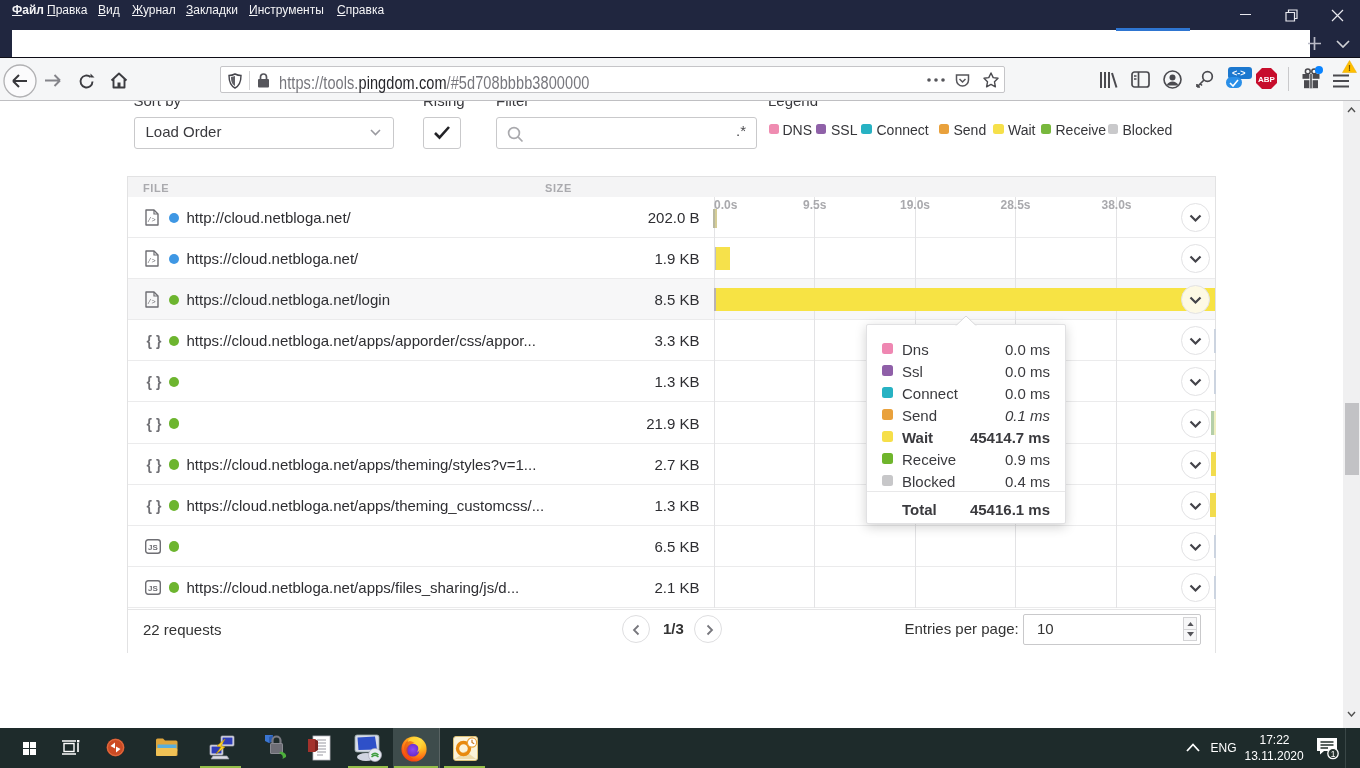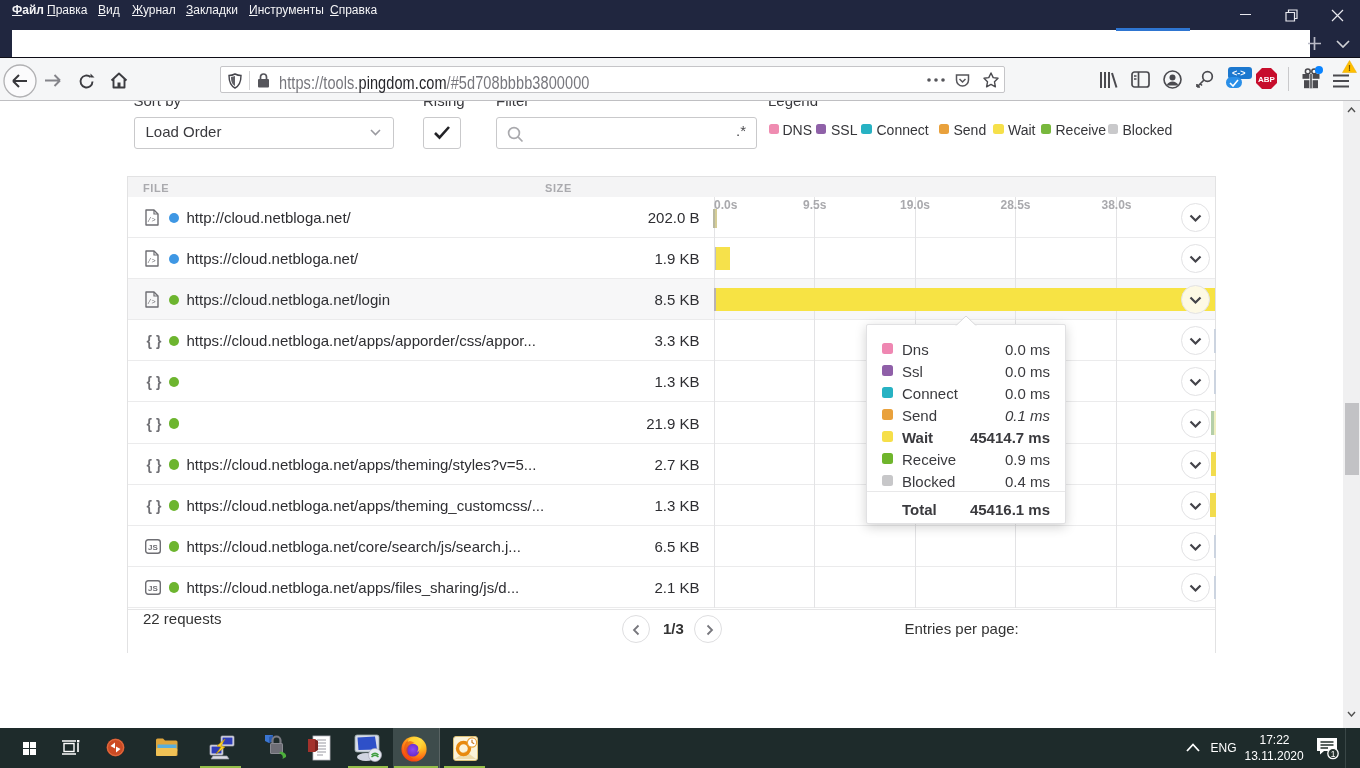--- a/index.html
+++ b/index.html
@@ -184,21 +184,21 @@
             <div class="bar" style="left:1085.5px;width:2px;background:#eeeec0;"></div>
             <div class="chev" style=""><svg width="27" height="27" viewBox="0 0 27 27">
                 <path d="M8.5 11.5 L13.5 16.5 L18.5 11.5" stroke="#434349" stroke-width="2.2" fill="none"></path>
               </svg></div>
           </div>
           <div class="row" style="top:266.6px;">
             <span class="ficon"><svg width="18" height="17" viewBox="0 0 18 17">
                 <text x="9" y="13.5" font-size="14" font-weight="bold" fill="#6f6f74" text-anchor="middle" font-family="Liberation Sans">{ }</text>
               </svg></span>
             <div class="dot" style="background:#6db52f;"></div>
-            <span class="url">https://cloud.netbloga.net/apps/theming/styles?v=5...</span>
+            <span class="url">https://cloud.netbloga.net/apps/theming/styles?v=1...</span>
             <span class="size">2.7 KB</span>
             <div class="bar" style="left:1082.5px;width:5px;background:#f2dc4e;"></div>
             <div class="chev" style=""><svg width="27" height="27" viewBox="0 0 27 27">
                 <path d="M8.5 11.5 L13.5 16.5 L18.5 11.5" stroke="#434349" stroke-width="2.2" fill="none"></path>
               </svg></div>
           </div>
           <div class="row" style="top:307.7px;">
             <span class="ficon"><svg width="18" height="17" viewBox="0 0 18 17">
                 <text x="9" y="13.5" font-size="14" font-weight="bold" fill="#6f6f74" text-anchor="middle" font-family="Liberation Sans">{ }</text>
               </svg></span>
@@ -209,21 +209,20 @@
             <div class="chev" style=""><svg width="27" height="27" viewBox="0 0 27 27">
                 <path d="M8.5 11.5 L13.5 16.5 L18.5 11.5" stroke="#434349" stroke-width="2.2" fill="none"></path>
               </svg></div>
           </div>
           <div class="row" style="top:348.8px;">
             <span class="ficon"><svg width="16" height="17" viewBox="0 0 16 17">
                 <rect x="0.7" y="1.7" width="14.6" height="13.6" rx="2.5" stroke="#6e6e73" stroke-width="1.4" fill="none"></rect>
                 <text x="8" y="12" font-size="8" font-weight="bold" fill="#6e6e73" text-anchor="middle" font-family="Liberation Sans">JS</text>
               </svg></span>
             <div class="dot" style="background:#6db52f;"></div>
-            <span class="url">https://cloud.netbloga.net/core/search/js/search.j...</span>
             <span class="size">6.5 KB</span>
             <div class="bar" style="left:1085.5px;width:2.4px;background:#ccd4e0;"></div>
             <div class="chev" style=""><svg width="27" height="27" viewBox="0 0 27 27">
                 <path d="M8.5 11.5 L13.5 16.5 L18.5 11.5" stroke="#434349" stroke-width="2.2" fill="none"></path>
               </svg></div>
           </div>
           <div class="row" style="top:389.90000000000003px;">
             <span class="ficon"><svg width="16" height="17" viewBox="0 0 16 17">
                 <rect x="0.7" y="1.7" width="14.6" height="13.6" rx="2.5" stroke="#6e6e73" stroke-width="1.4" fill="none"></rect>
                 <text x="8" y="12" font-size="8" font-weight="bold" fill="#6e6e73" text-anchor="middle" font-family="Liberation Sans">JS</text>
@@ -243,29 +242,41 @@
       <div class="grid" style="left:786.5px;"></div>
       <div class="grid" style="left:887px;"></div>
       <div class="grid" style="left:988px;"></div>
       <span class="tlab" style="left:586px;">0.0s</span>
       <span class="tlab" style="left:675px;">9.5s</span>
       <span class="tlab" style="left:772px;">19.0s</span>
       <span class="tlab" style="left:872.5px;">28.5s</span>
       <span class="tlab" style="left:973.5px;">38.0s</span>
 
       <div id="tfoot">
-        <span style="position:absolute;left:15px;top:0;">22 requests</span>
+        <span style="position:absolute;left:15px;top:11px;">22 requests</span>
         <div class="pgbtn" style="left:493.5px;"><svg width="28" height="28" viewBox="0 0 28 28">
               <path d="M15.5 9.5 L11 14 L15.5 18.5" stroke="#77777d" stroke-width="1.8" fill="none"></path>
             </svg></div>
         <span style="position:absolute;left:535px;top:10px;font-weight:bold;">1/3</span>
         <div class="pgbtn" style="left:565.5px;"><svg width="28" height="28" viewBox="0 0 28 28">
               <path d="M12.5 9.5 L17 14 L12.5 18.5" stroke="#77777d" stroke-width="1.8" fill="none"></path>
             </svg></div>
         <span style="position:absolute;left:776.5px;top:10px;">Entries per page:</span>
+        <div style="position:absolute;left:895px;top:3.5px;width:177.5px;height:31px;border:1px solid #c9c9cb;border-radius:2px;background:#fff;">
+          <span style="position:absolute;left:13px;top:5px;">10</span>
+          <div style="position:absolute;right:2.5px;top:2.5px;bottom:2.5px;width:14px;border:1px solid #d4d4d6;background:#f7f7f8;">
+            <svg style="position:absolute;left:3px;top:3.5px;" width="7" height="4.5" viewBox="0 0 7 4.5">
+                <path d="M3.5 0 L7 4.5 L0 4.5 Z" fill="#55555a"></path>
+              </svg>
+            <svg style="position:absolute;left:3px;bottom:3.5px;" width="7" height="4.5" viewBox="0 0 7 4.5">
+                <path d="M3.5 4.5 L7 0 L0 0 Z" fill="#55555a"></path>
+              </svg>
+            <div style="position:absolute;left:0;top:50%;width:100%;height:1px;background:#d4d4d6;"></div>
+          </div>
+        </div>
       </div>
     </div>
 
     <div id="tooltip" class="abs">
         <div class="ttsq" style="top:18.5px;background:#ef87b2;"></div>
         <span class="ttlab" style="top:16px;">Dns</span>
         <span class="ttval" style="top:16px;">0.0 ms</span>
         <div class="ttsq" style="top:40.57px;background:#8f5fa8;"></div>
         <span class="ttlab" style="top:38.07px;">Ssl</span>
         <span class="ttval" style="top:38.07px;">0.0 ms</span>
@@ -304,21 +315,21 @@
     </div>
   </div>
 
   <div id="menubar" class="abs">
     <span class="mi" style="left:12px;font-weight:bold;"><u>Ф</u>айл</span>
     <span class="mi" style="left:47px;"><u>П</u>равка</span>
     <span class="mi" style="left:98px;"><u>В</u>ид</span>
     <span class="mi" style="left:132px;"><u>Ж</u>урнал</span>
     <span class="mi" style="left:186px;"><u>З</u>акладки</span>
     <span class="mi" style="left:249px;"><u>И</u>нструменты</span>
-    <span class="mi" style="left:330px;"><u>С</u>правка</span>
+    <span class="mi" style="left:337px;"><u>С</u>правка</span>
   </div>
   <div id="tabstrip" class="abs">
     <div id="tab-white" class="abs"></div>
     <div id="tab-blue" class="abs"></div>
     <div id="tabline" class="abs"></div>
     <svg class="abs" style="left:1307px;top:16px;" width="15" height="15" viewBox="0 0 15 15">
         <path d="M7.5 1 V14 M1 7.5 H14" stroke="#b9bac6" stroke-width="1.7"></path>
       </svg>
     <svg class="abs" style="left:1336px;top:20px;" width="14" height="8" viewBox="0 0 14 8">
         <path d="M1 1 L7 7 L13 1" stroke="#cfd0d4" stroke-width="1.7" fill="none"></path>

